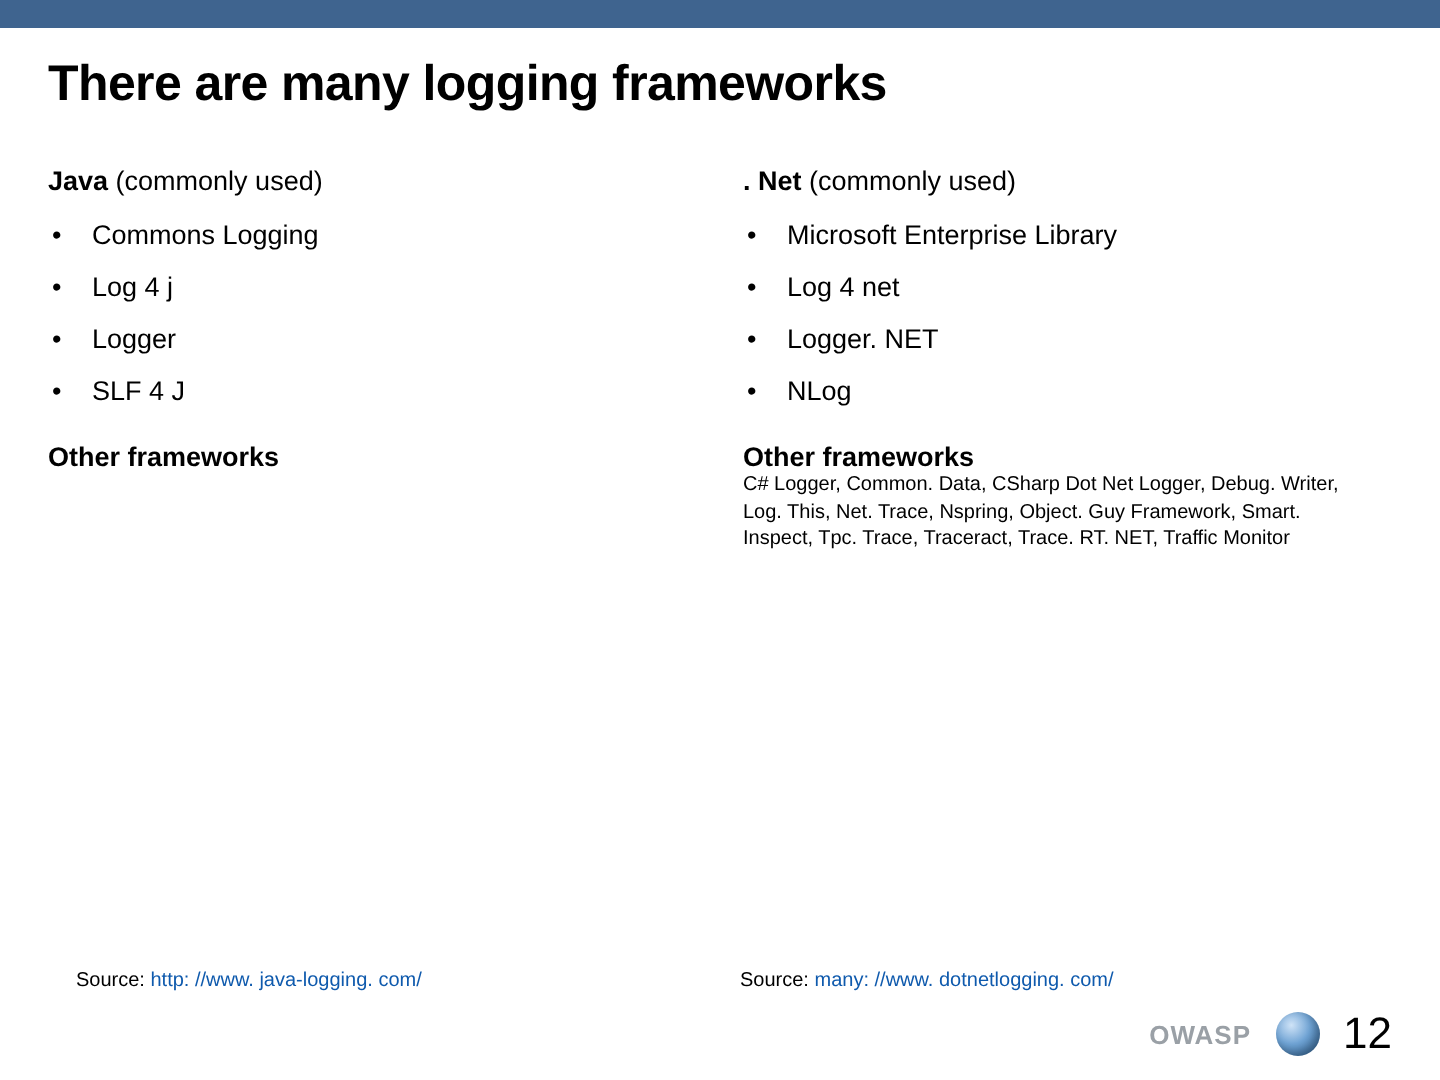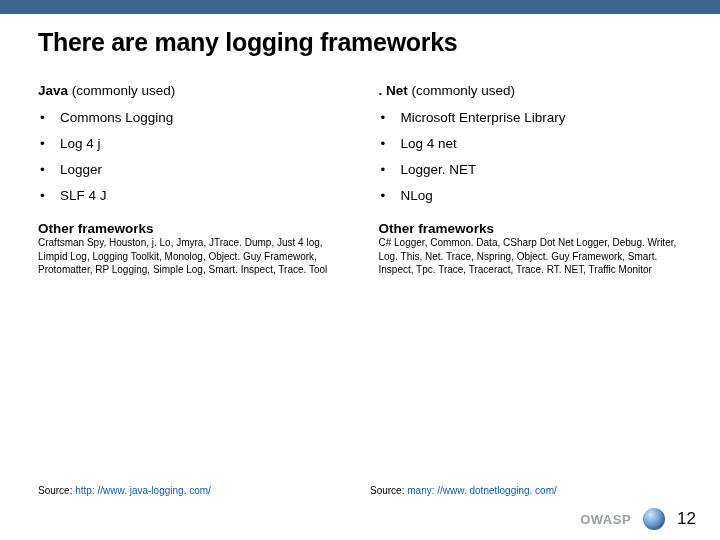--- a/index.html
+++ b/index.html
@@ -9,21 +9,21 @@
     background: #fff;
     color: #000;
     position: relative;
   }
   .topbar {
     height: 14px;
     background: #3f648f;
     width: 100%;
   }
   .slide {
-    padding: 14px 38px 0 38px;
+    padding: 14px 38px 0 24px;
   }
   .title {
     font-size: 25px;
     font-weight: bold;
     margin-bottom: 26px;
     letter-spacing: -0.3px;
   }
   .cols {
     display: flex;
     gap: 37px;
@@ -85,21 +85,21 @@
     font-size: 13px;
     letter-spacing: 0.5px;
   }
   .logo {
     width: 22px; height: 22px;
     border-radius: 50%;
     background: radial-gradient(circle at 35% 30%, #cfe3f7 0%, #6fa3d4 45%, #2a5d8f 100%);
     box-shadow: inset -2px -2px 4px rgba(0,0,0,0.25);
   }
   .pagenum {
-    font-size: 17px;
+    font-size: 22px;
     color: #000;
   }
 </style>
 </head>
 <body>
 
 <div class="topbar"></div>
 
 <div class="slide">
   <h1 class="title">There are many logging frameworks</h1>
@@ -122,21 +122,20 @@
         <li>
             <span class="bullet">•</span>
             <span>Logger</span>
           </li>
         <li>
             <span class="bullet">•</span>
             <span>SLF 4 J</span>
           </li>
       </ul>
       <div class="subhead">Other frameworks</div>
-      <div class="para">Craftsman Spy, Houston, j. Lo, Jmyra, JTrace. Dump, Just 4 log, Limpid Log, Logging Toolkit, Monolog, Object. Guy Framework, Protomatter, RP Logging, Simple Log, Smart. Inspect, Trace. Tool</div>
     </div>
 
     <div class="col">
       <div class="colheading">
         <span class="b">. Net</span><span> (commonly used)</span>
       </div>
       <ul class="fwlist">
         <li>
             <span class="bullet">•</span>
             <span>Microsoft Enterprise Library</span>

